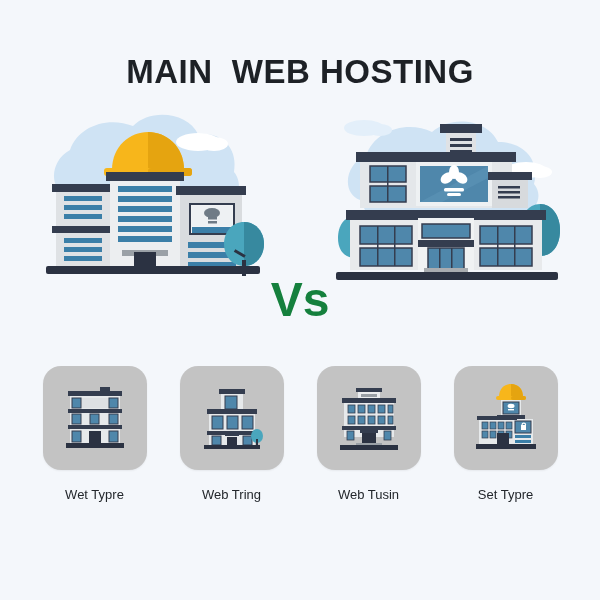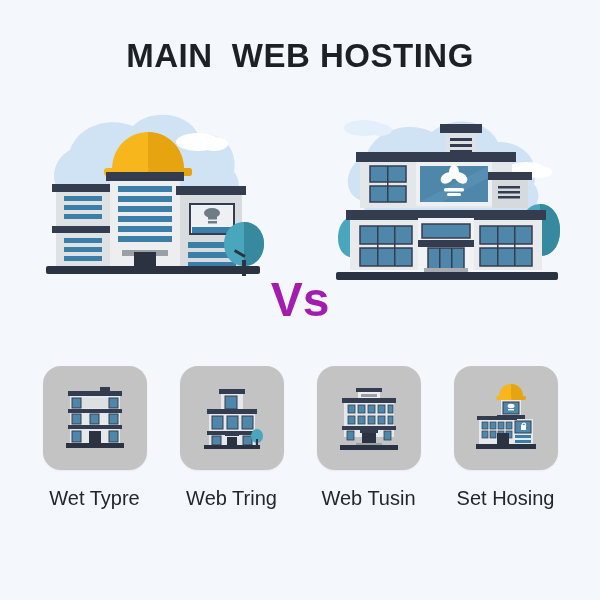--- a/index.html
+++ b/index.html
@@ -17,21 +17,21 @@
   #page {
     position: relative;
     width: 600px;
     height: 600px;
     background: #f4f7fb;
   }
 
   
   .title {
     position: absolute;
-    top: 36px;
+    top: 52px;
     left: 0;
     width: 600px;
     text-align: center;
     font-size: 33px;
     font-weight: bold;
     letter-spacing: 0.5px;
     color: #1d2126;
     line-height: 40px;
     white-space: pre;
   }
@@ -61,21 +61,21 @@
 
   
   .vs {
     position: absolute;
     top: 272px;
     left: 0;
     width: 600px;
     text-align: center;
     font-size: 48px;
     font-weight: bold;
-    color: #a21caf;
+    color: #15803d;
     line-height: 56px;
   }
 
   
   .cards {
     position: absolute;
     top: 366px;
     left: 0;
     width: 600px;
     height: 175px;
@@ -94,21 +94,21 @@
     height: 104px;
     background: #c3c3c3;
     border-radius: 18px;
     display: flex;
     align-items: center;
     justify-content: center;
     box-shadow: 0 1px 2px rgba(0,0,0,0.06);
   }
   .card-label {
     margin-top: 17px;
-    font-size: 20px;
+    font-size: 13px;
     color: #23272c;
     text-align: center;
     white-space: nowrap;
   }
 </style>
 </head>
 <body>
 
 <div id="page">
 
@@ -401,17 +401,17 @@
             <path d="M53 44 a1.8 1.8 0 0 1 3.6 0" fill="none" stroke="#ffffff" stroke-width="1.2"></path>
           </g>
           <g fill="#3b7fa8">
             <rect x="46" y="54" width="16" height="3"></rect>
             <rect x="46" y="59" width="16" height="3"></rect>
           </g>
           <rect x="28" y="52" width="12" height="12" fill="#2b3242"></rect>
           <rect x="7" y="63" width="60" height="5" fill="#2b3242"></rect>
         </svg>
       </div>
-      <div class="card-label">Set Hosing</div>
+      <div class="card-label">Set Typre</div>
     </div>
 
   </div>
 </div>
 
 </body></html>

